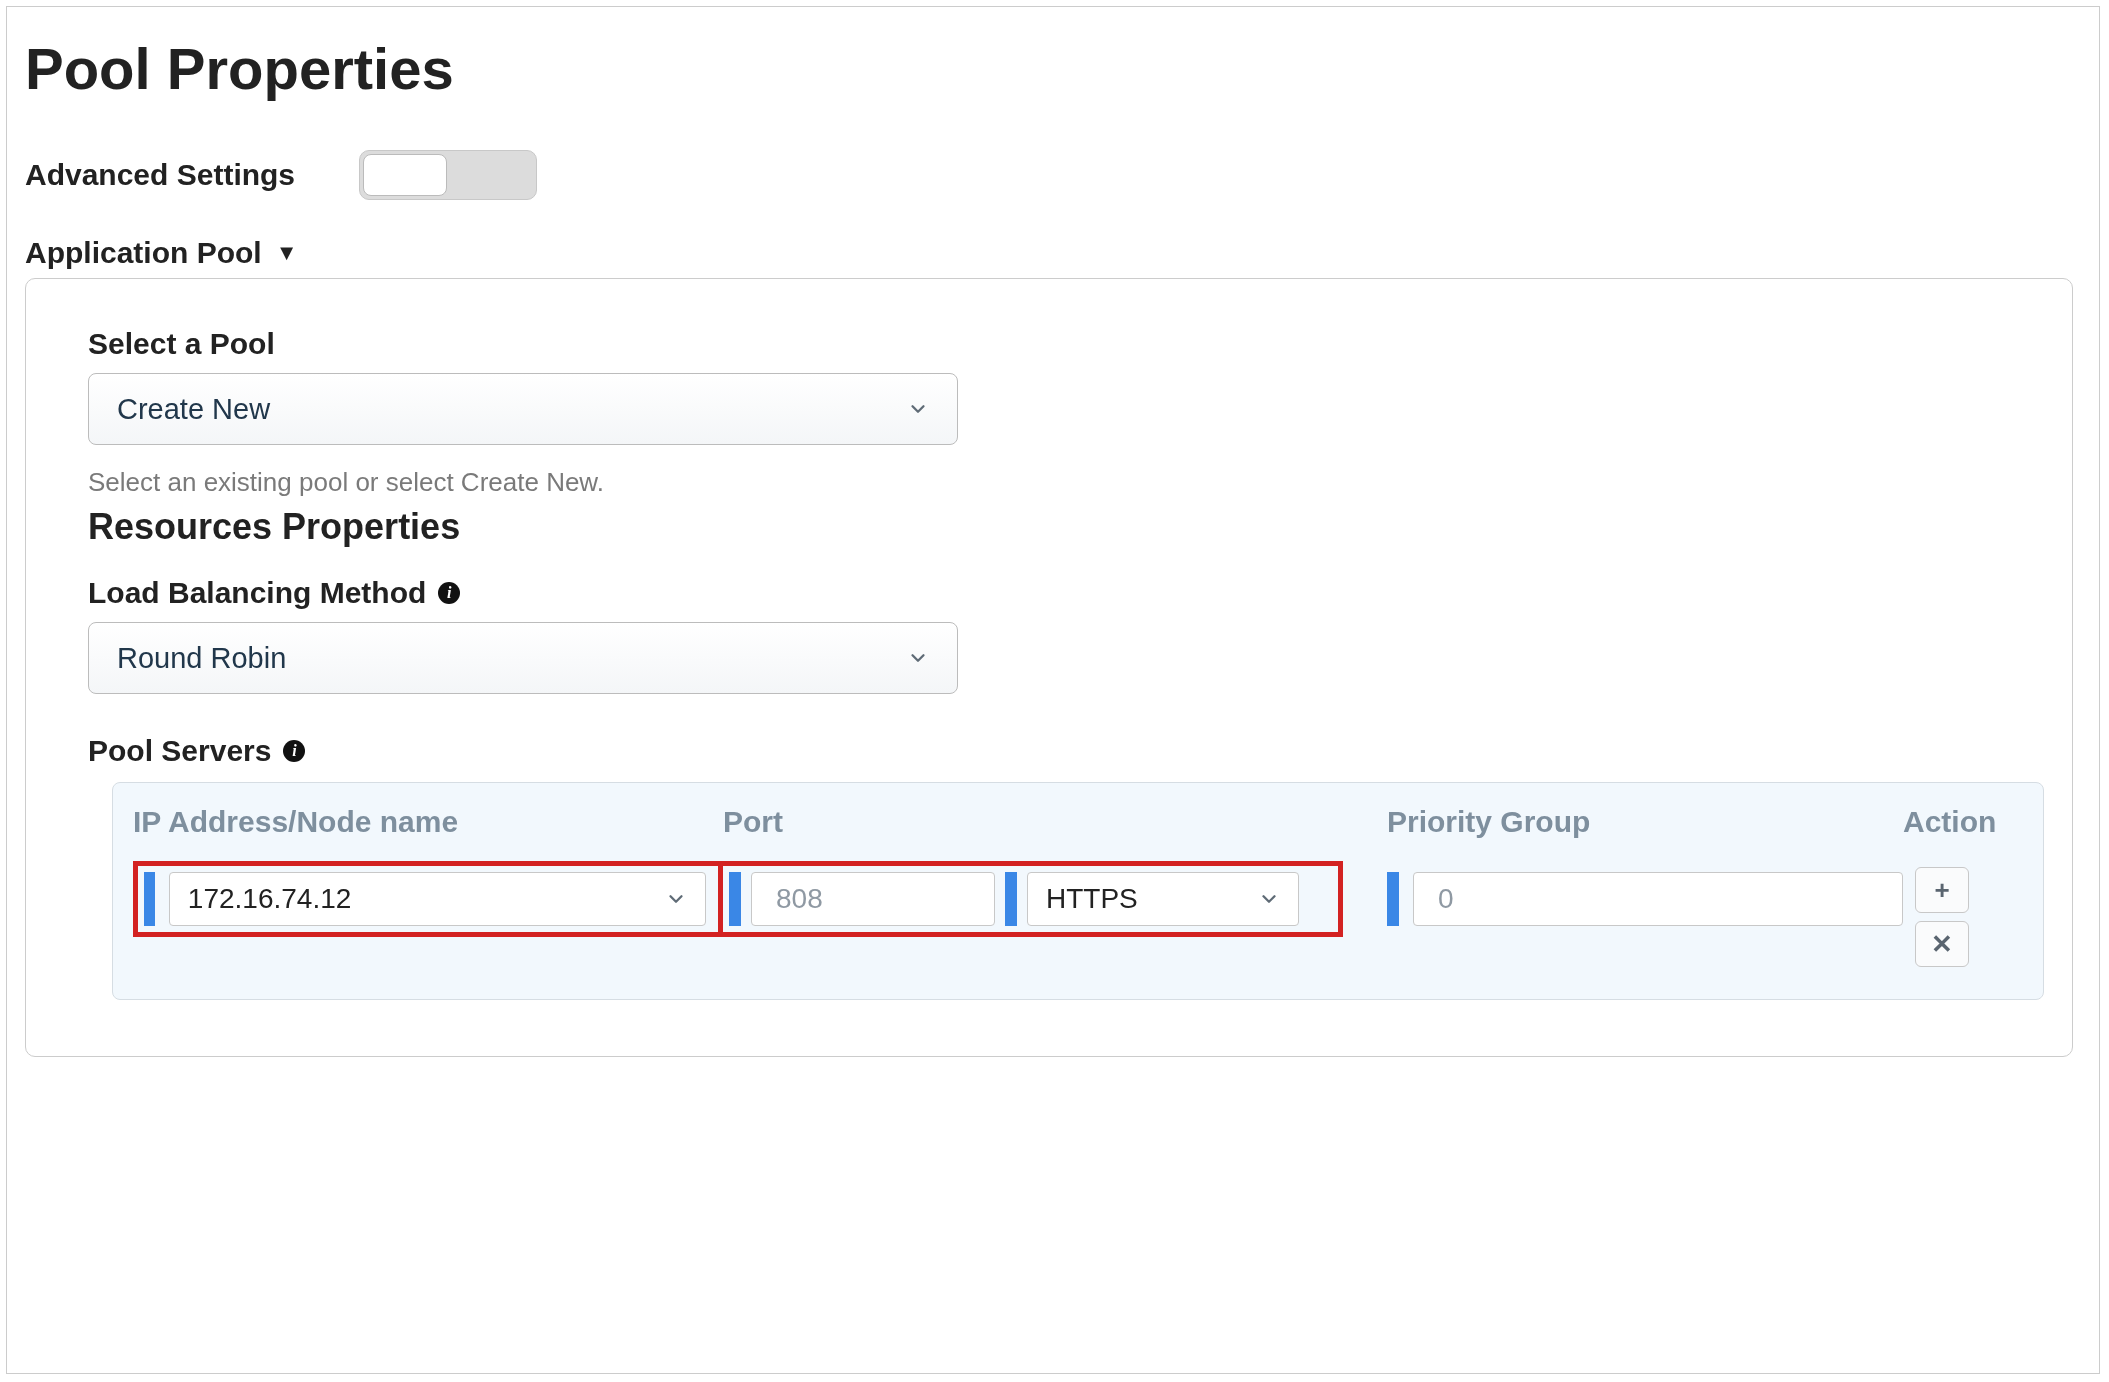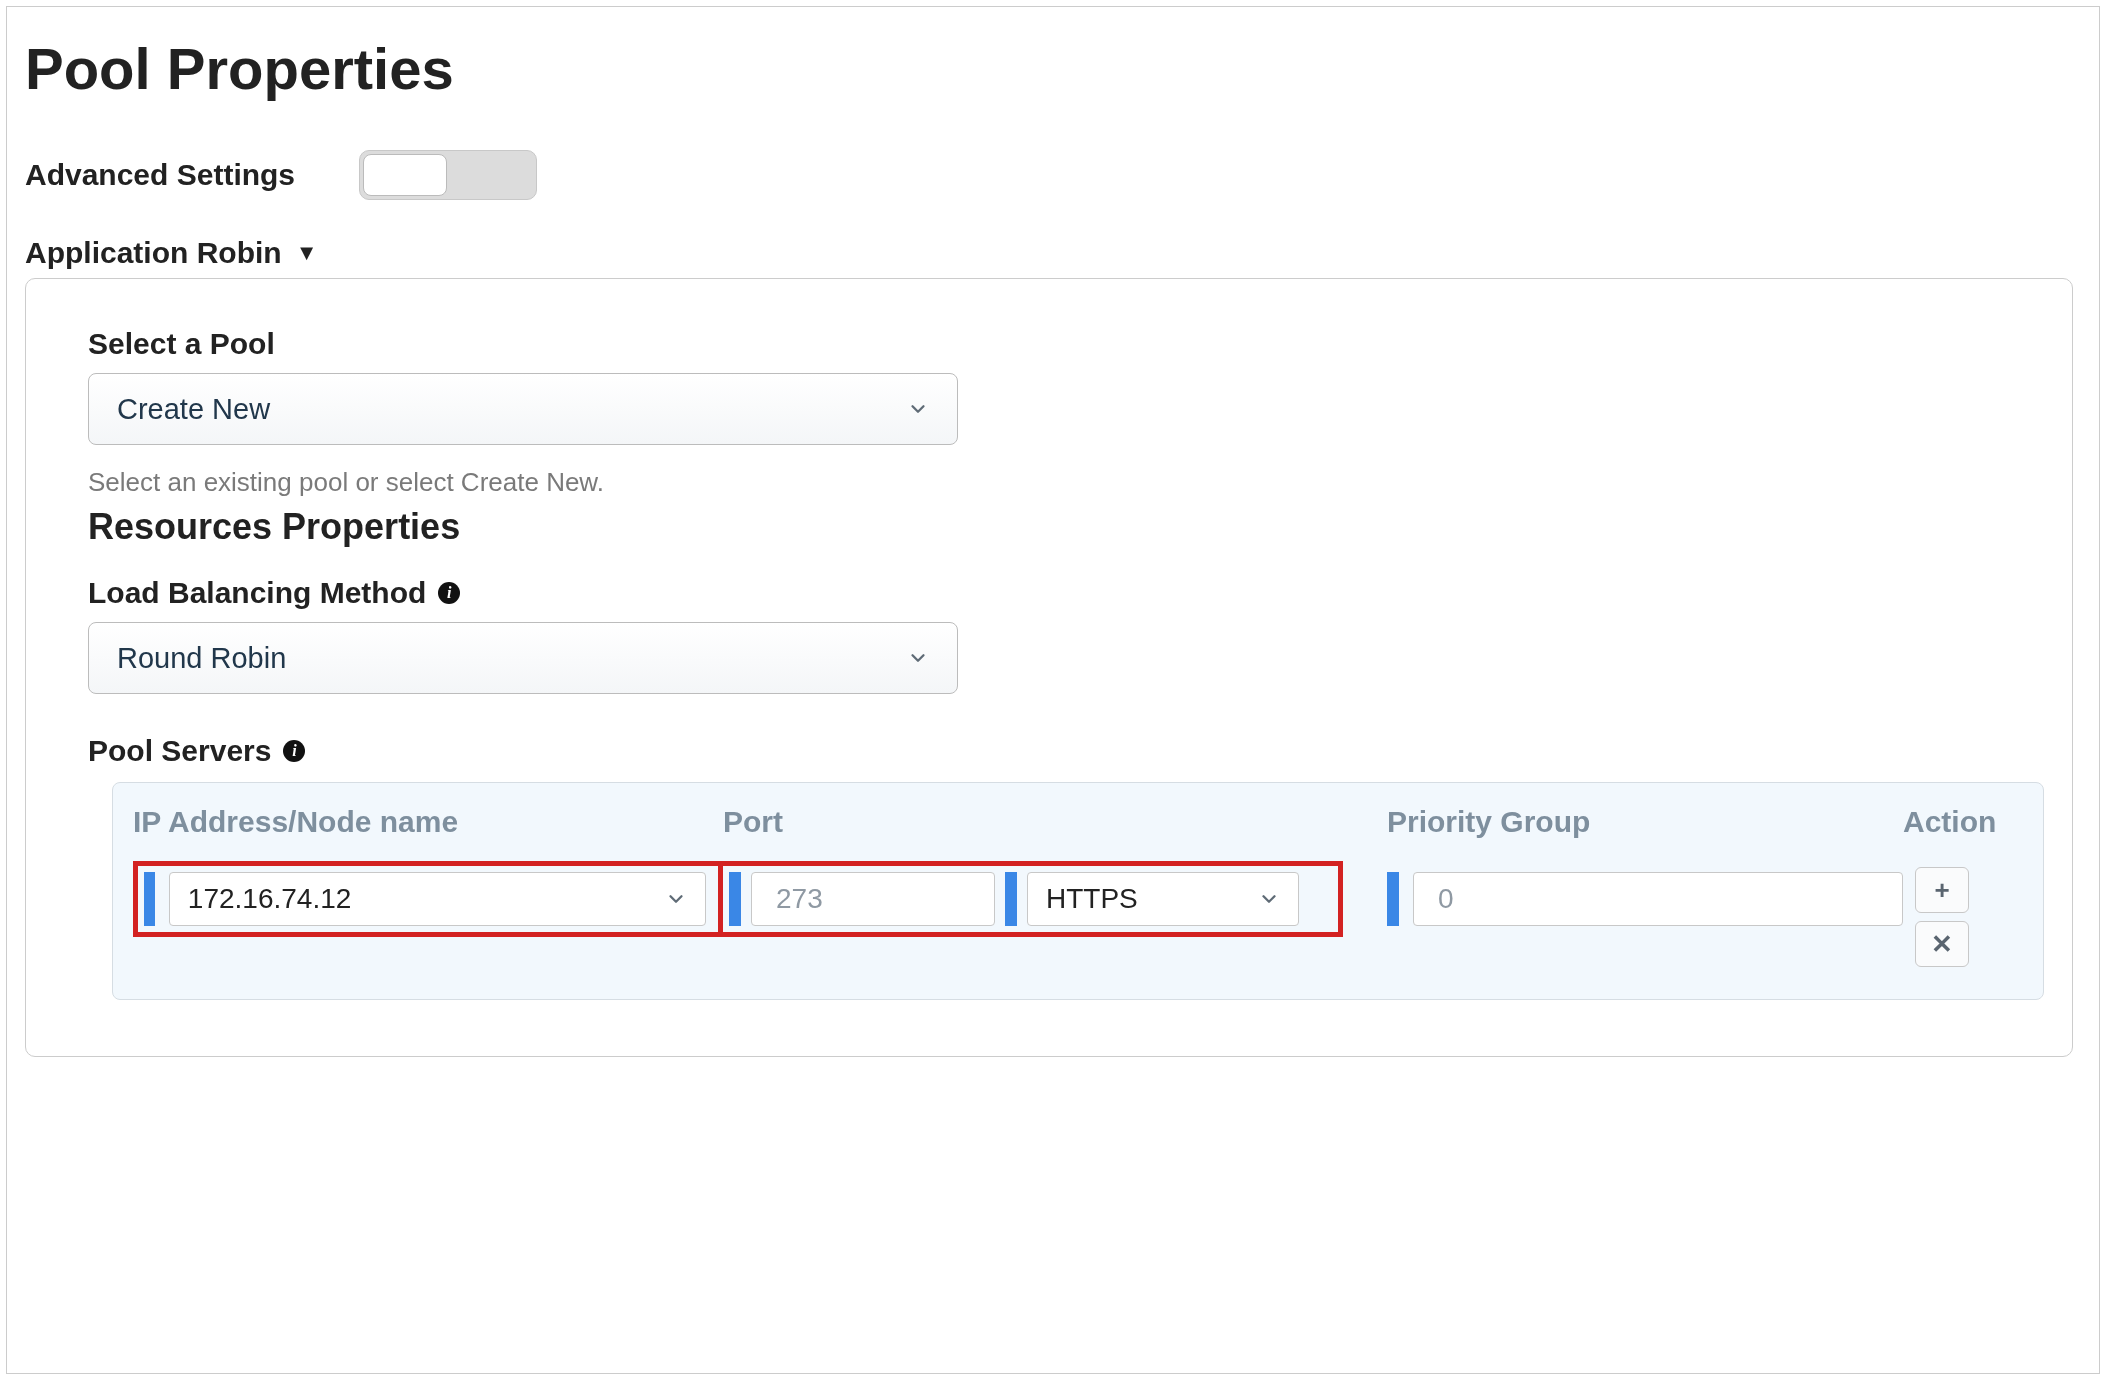--- a/index.html
+++ b/index.html
@@ -226,21 +226,21 @@
   <div class="page-title">Pool Properties</div>
 
   <div class="row">
     <div class="adv-label">Advanced Settings</div>
     <div class="toggle">
       <div class="toggle-knob"></div>
     </div>
   </div>
 
   <div class="section-head">
-    <span class="section-head-label">Application Robin</span>
+    <span class="section-head-label">Application Pool</span>
     <span class="section-caret">▼</span>
   </div>
 
   <div class="section-body">
 
     <div class="field-label">
       <span>Select a Pool</span>
     </div>
     <div class="select">
       <span class="select-text">Create New</span>
@@ -292,21 +292,21 @@
               <svg viewBox="0 0 24 24" fill="none" stroke="#5f6b76" stroke-width="2.5" stroke-linecap="round" stroke-linejoin="round">
                   <polyline points="6 9 12 15 18 9"></polyline>
                 </svg>
             </span>
           </div>
         </div>
 
         <div class="hl port">
           <div class="blue-bar"></div>
           <div class="textbox w-port">
-            <span class="textbox-text">273</span>
+            <span class="textbox-text">808</span>
           </div>
           <div class="blue-bar"></div>
           <div class="combo w-proto">
             <span class="combo-text">HTTPS</span>
             <span class="chevron">
               <svg viewBox="0 0 24 24" fill="none" stroke="#5f6b76" stroke-width="2.5" stroke-linecap="round" stroke-linejoin="round">
                   <polyline points="6 9 12 15 18 9"></polyline>
                 </svg>
             </span>
           </div>

